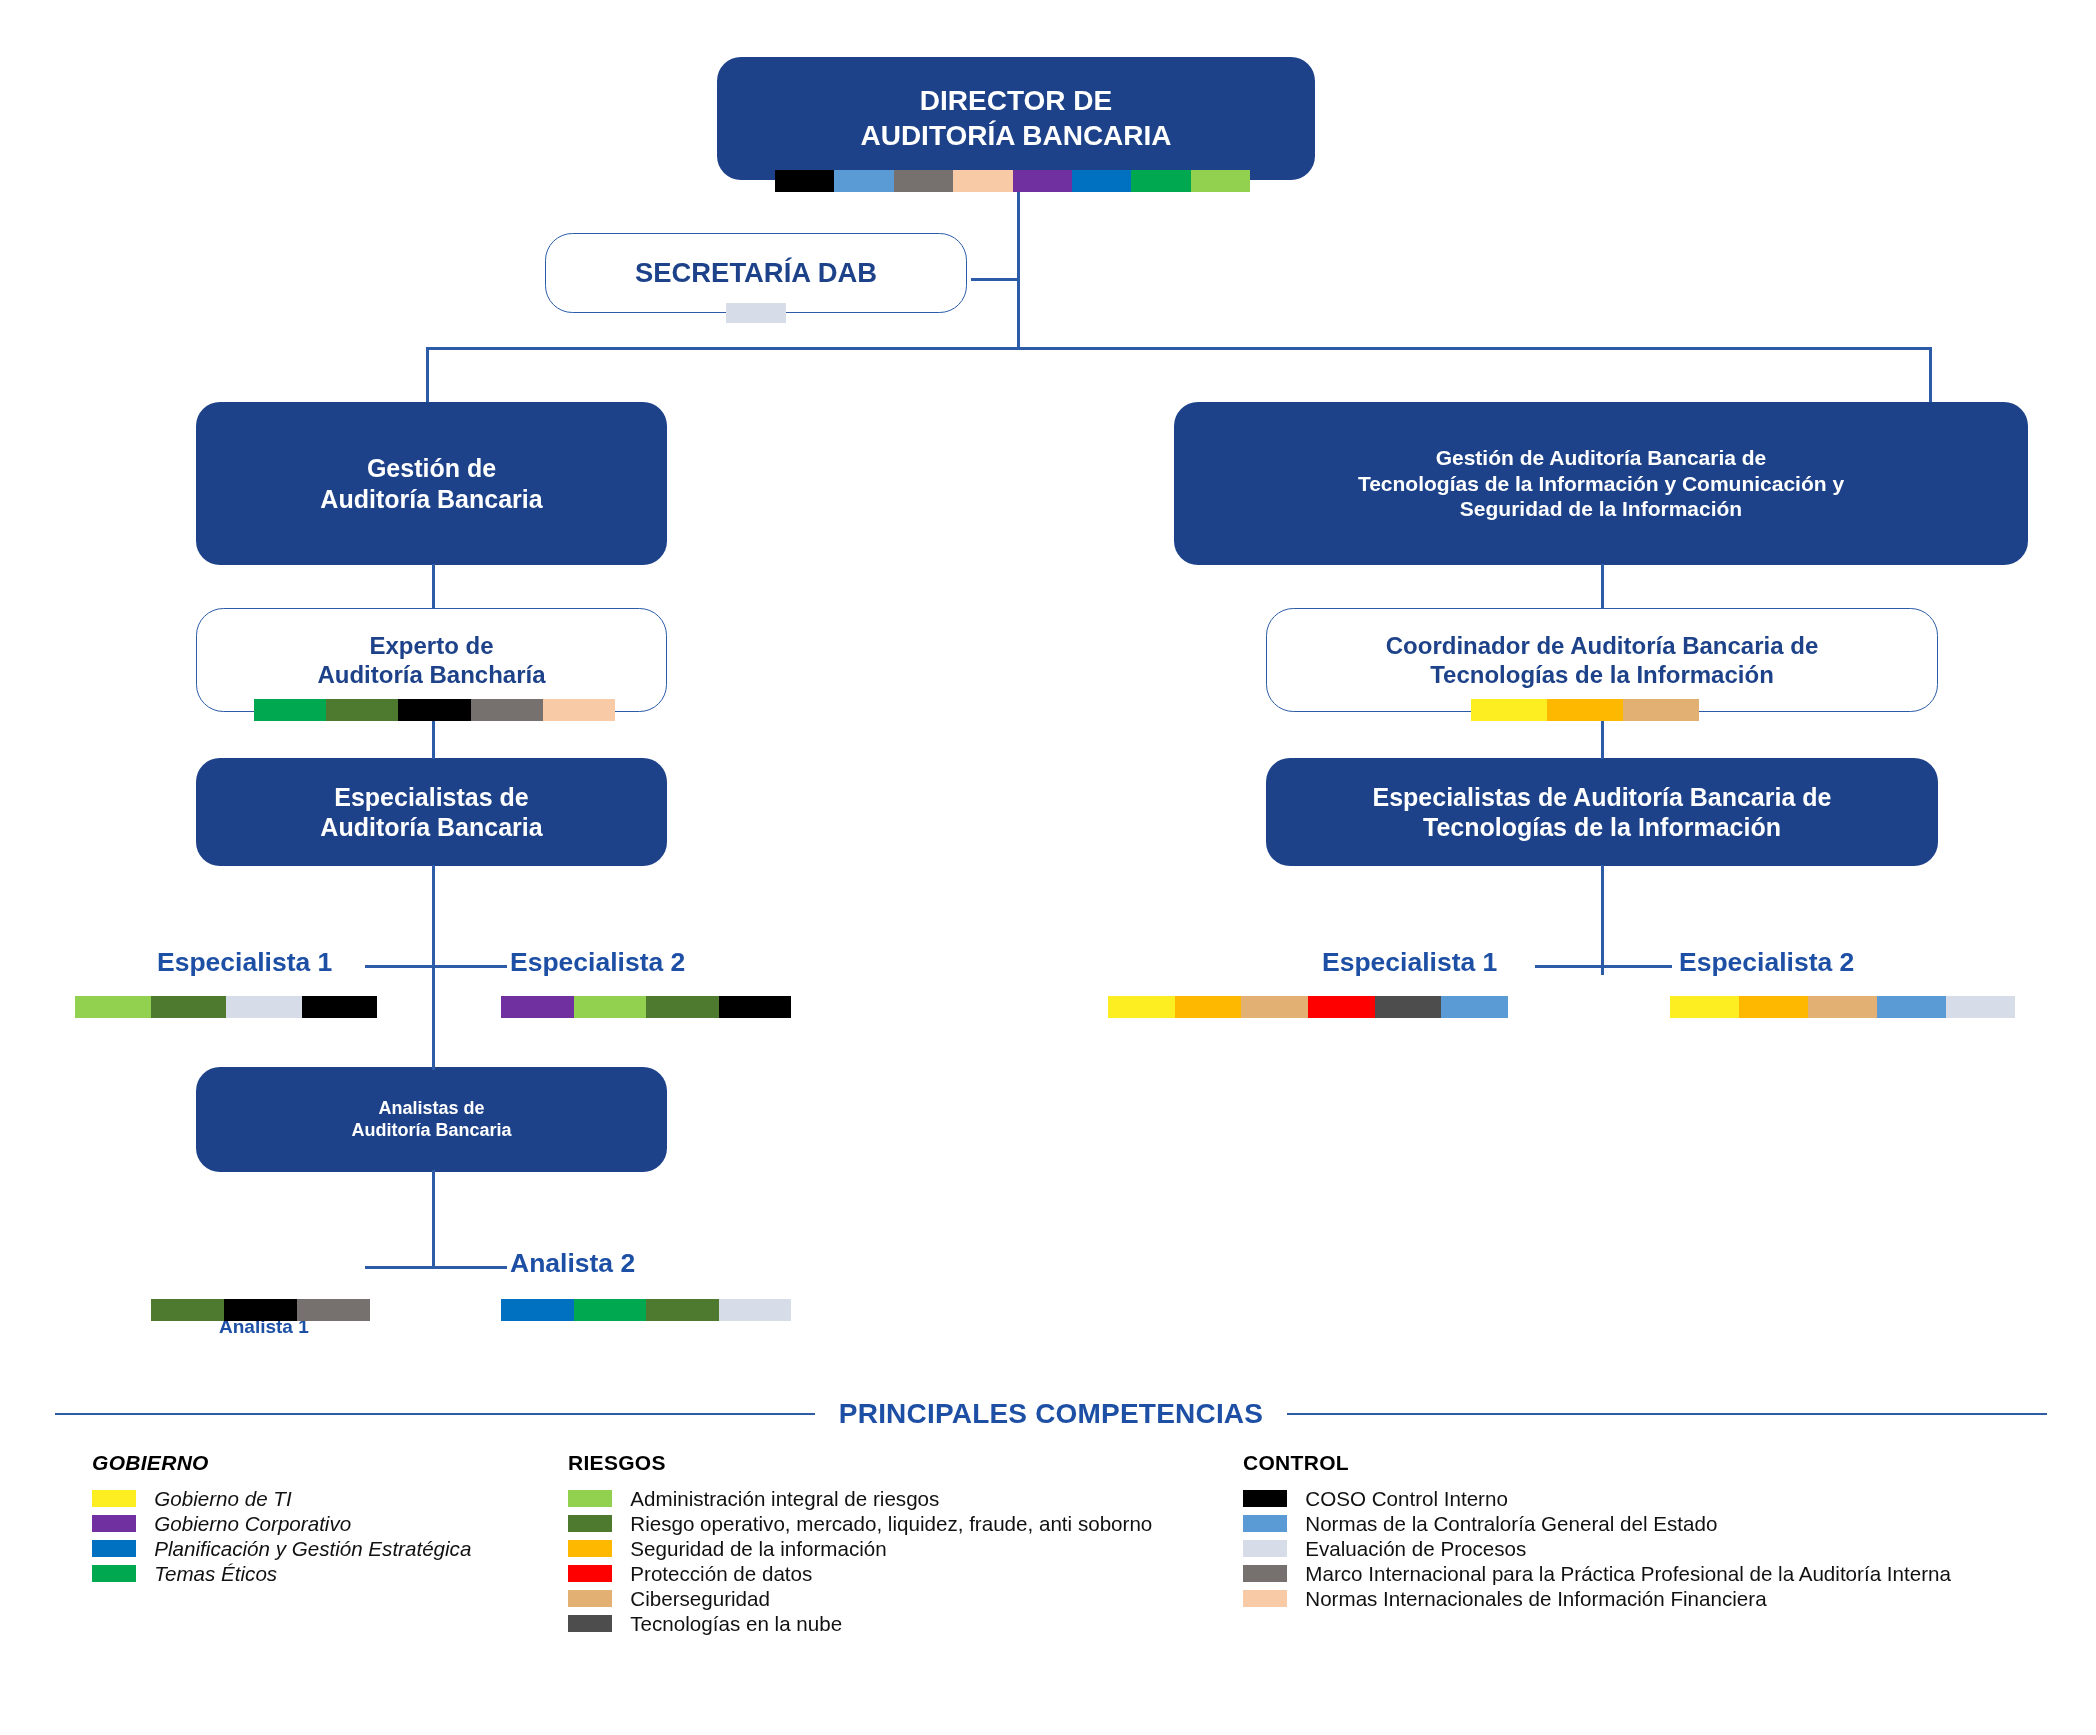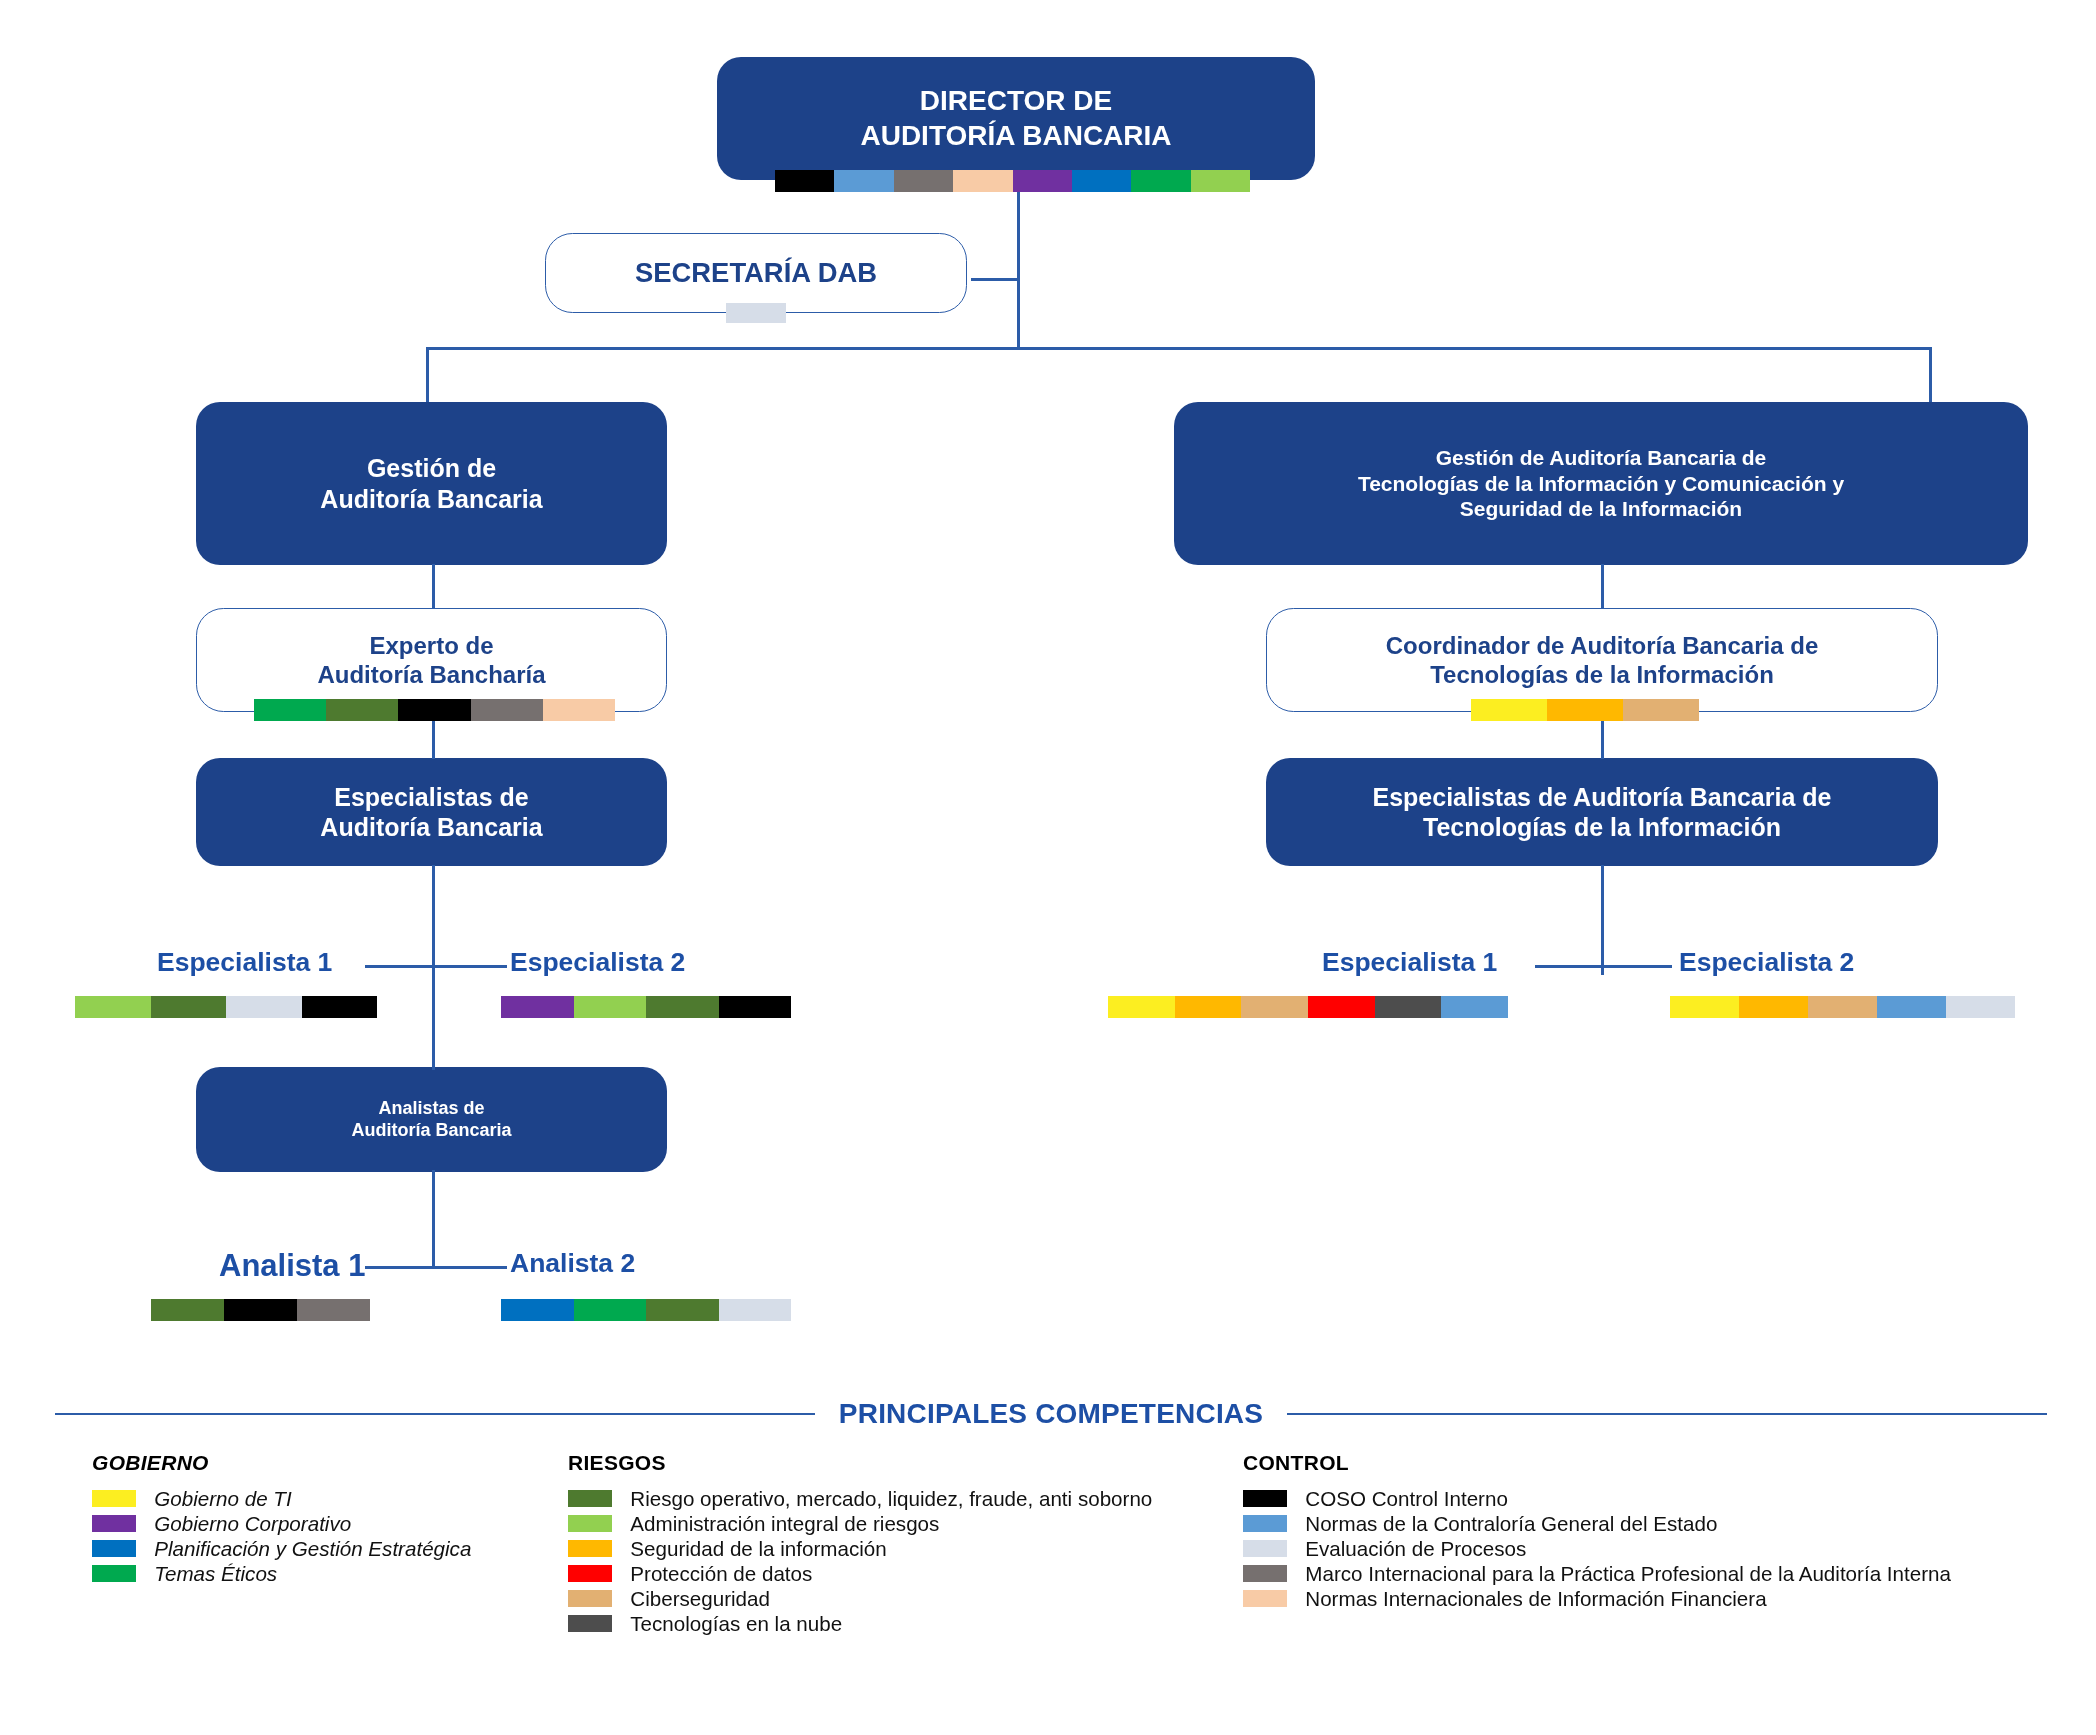--- a/index.html
+++ b/index.html
@@ -145,21 +145,21 @@
   <span style="flex:1;background:#000000"></span>
 </div>
 
 <div class="node filled" style="left:196px;top:1067px;width:471px;height:105px;font-size:18px;">
   <span class="txt">
     <span>Analistas de</span><br>
     <span>Auditoría Bancaria</span>
   </span>
 </div>
 
-<div class="plabel" style="left:219px;top:1248px;font-size:31px;">Analista 1</div>
+<div class="plabel" style="left:219px;top:1316px;font-size:19px;">Analista 1</div>
 <div class="strip" style="left:151px;top:1299px;width:219px;">
   <span style="flex:1;background:#4e7a2f"></span>
   <span style="flex:1;background:#000000"></span>
   <span style="flex:1;background:#76706f"></span>
 </div>
 
 <div class="plabel" style="left:510px;top:1248px;font-size:26.5px;">Analista 2</div>
 <div class="strip" style="left:501px;top:1299px;width:290px;">
   <span style="flex:1;background:#0070c0"></span>
   <span style="flex:1;background:#00a94f"></span>
@@ -235,28 +235,28 @@
   </div>
   <div class="legend-row">
     <span class="legend-sw" style="background:#00a94f"></span>
     <span class="legend-tx">Temas Éticos</span>
   </div>
 </div>
 
 <div class="legend-col" style="left:568px;">
   <h4>RIESGOS</h4>
   <div class="legend-row">
+    <span class="legend-sw" style="background:#92d050"></span>
+    <span class="legend-tx">Administración integral de riesgos</span>
+  </div>
+  <div class="legend-row">
     <span class="legend-sw" style="background:#4e7a2f"></span>
     <span class="legend-tx">Riesgo operativo, mercado, liquidez, fraude, anti soborno</span>
   </div>
   <div class="legend-row">
-    <span class="legend-sw" style="background:#92d050"></span>
-    <span class="legend-tx">Administración integral de riesgos</span>
-  </div>
-  <div class="legend-row">
     <span class="legend-sw" style="background:#ffb800"></span>
     <span class="legend-tx">Seguridad de la información</span>
   </div>
   <div class="legend-row">
     <span class="legend-sw" style="background:#ff0000"></span>
     <span class="legend-tx">Protección de datos</span>
   </div>
   <div class="legend-row">
     <span class="legend-sw" style="background:#e2b072"></span>
     <span class="legend-tx">Ciberseguridad</span>

